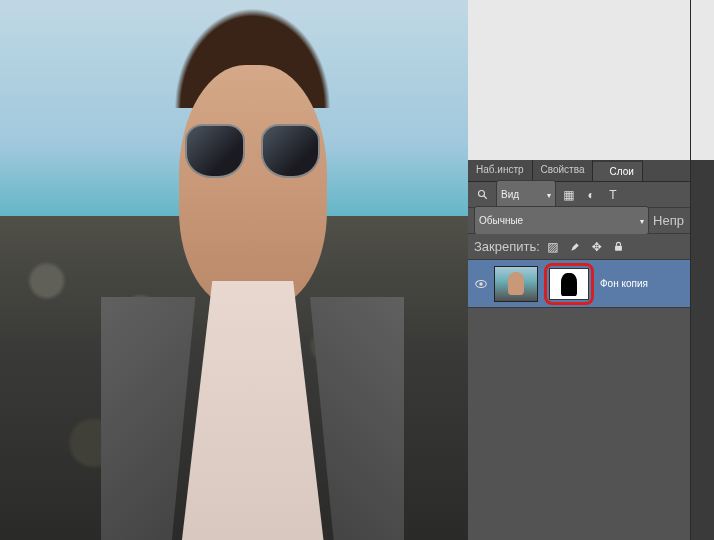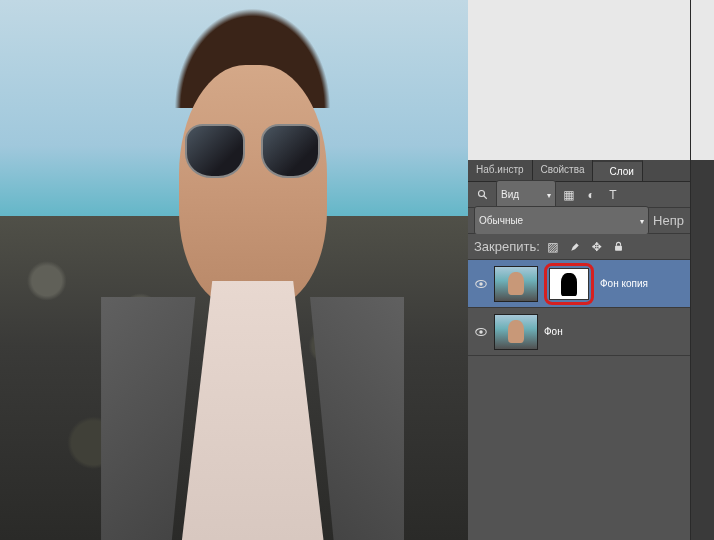--- a/index.html
+++ b/index.html
@@ -122,30 +122,20 @@
                   <ellipse cx="8" cy="8" rx="6" ry="4" fill="none" stroke="#ddd" stroke-width="1.2"></ellipse>
                   <circle cx="8" cy="8" r="2" fill="#ddd"></circle>
                 </svg>
               </span>
               <div class="thumb"></div>
               <div class="mask-wrap">
                 <div class="mask-thumb"></div>
               </div>
               <span class="layer-name">Фон копия</span>
             </div>
-            <div class="layer">
-              <span class="eye">
-                <svg viewBox="0 0 16 16">
-                  <ellipse cx="8" cy="8" rx="6" ry="4" fill="none" stroke="#ddd" stroke-width="1.2"></ellipse>
-                  <circle cx="8" cy="8" r="2" fill="#ddd"></circle>
-                </svg>
-              </span>
-              <div class="thumb"></div>
-              <span class="layer-name">Фон</span>
-            </div>
           </div>
       </div>
     </div>
 
     <div class="pright">
       <div class="pright-top"></div>
     </div>
   </div>
 </div>
 

